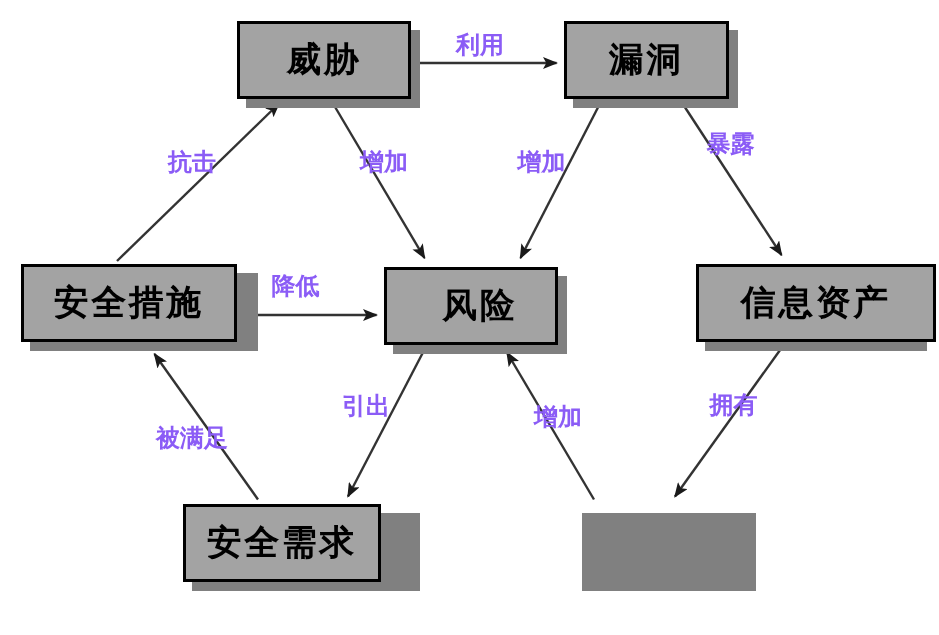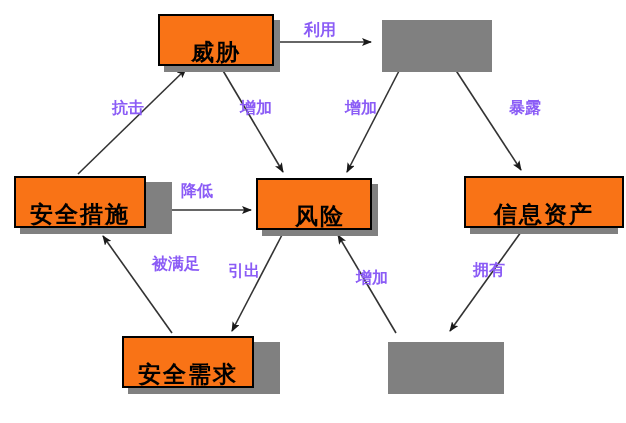--- a/index.html
+++ b/index.html
@@ -21,24 +21,24 @@
   #edge-layer {
     position: absolute;
     left: 0;
     top: 0;
     width: 626px;
     height: 423px;
   }
   .node {
     position: absolute;
     box-sizing: border-box;
-    background: #f97316;
+    background: #a3a3a3;
     border: 2px solid #000000;
     display: flex;
-    align-items: flex-end;
+    align-items: center;
     justify-content: center;
     z-index: 5;
   }
   .node-shadow {
     position: absolute;
     background: #808080;
     z-index: 4;
   }
   .node-label {
     font-family: "DejaVu Sans", "Liberation Sans", sans-serif;
@@ -98,22 +98,25 @@
   <div class="node-shadow" style="left:20px; top:182px; width:152px; height:52px;"></div>
   <div class="node-shadow" style="left:262px; top:184px; width:116px; height:52px;"></div>
   <div class="node-shadow" style="left:470px; top:182px; width:148px; height:52px;"></div>
   <div class="node-shadow" style="left:128px; top:342px; width:152px; height:52px;"></div>
   <div class="node-shadow" style="left:388px; top:342px; width:116px; height:52px;"></div>
 
   <div class="node" style="left:158px; top:14px; width:116px; height:52px;">
     <span class="node-label">威胁</span>
   </div>
 
+  <div class="node" style="left:376px; top:14px; width:110px; height:52px;">
+    <span class="node-label">漏洞</span>
+  </div>
 
-  <div class="node" style="left:14px; top:176px; width:132px; height:52px;">
+  <div class="node" style="left:14px; top:176px; width:144px; height:52px;">
     <span class="node-label">安全措施</span>
   </div>
 
   <div class="node" style="left:256px; top:178px; width:116px; height:52px;padding-left:12px;">
     <span class="node-label">风险</span>
   </div>
 
   <div class="node" style="left:464px; top:176px; width:160px; height:52px;">
     <span class="node-label">信息资产</span>
   </div>
@@ -124,25 +127,25 @@
 
 
   <span class="edge-label" style="left:304px; top:22px;">利用</span>
 
   <span class="edge-label" style="left:112px; top:100px;">抗击</span>
 
   <span class="edge-label" style="left:240px; top:100px;">增加</span>
 
   <span class="edge-label" style="left:345px; top:100px;">增加</span>
 
-  <span class="edge-label" style="left:471px; top:100px;margin-left:38px;">暴露</span>
+  <span class="edge-label" style="left:471px; top:88px;">暴露</span>
 
   <span class="edge-label" style="left:181px; top:183px;">降低</span>
 
-  <span class="edge-label" style="left:104px; top:256px;margin-left:48px;">被满足</span>
+  <span class="edge-label" style="left:104px; top:284px;">被满足</span>
 
   <span class="edge-label" style="left:228px; top:263px;">引出</span>
 
   <span class="edge-label" style="left:356px; top:270px;">增加</span>
 
   <span class="edge-label" style="left:473px; top:263px;font-family:Liberation Mono, monospace;">拥有</span>
 
 </div>
 
 </body></html>

